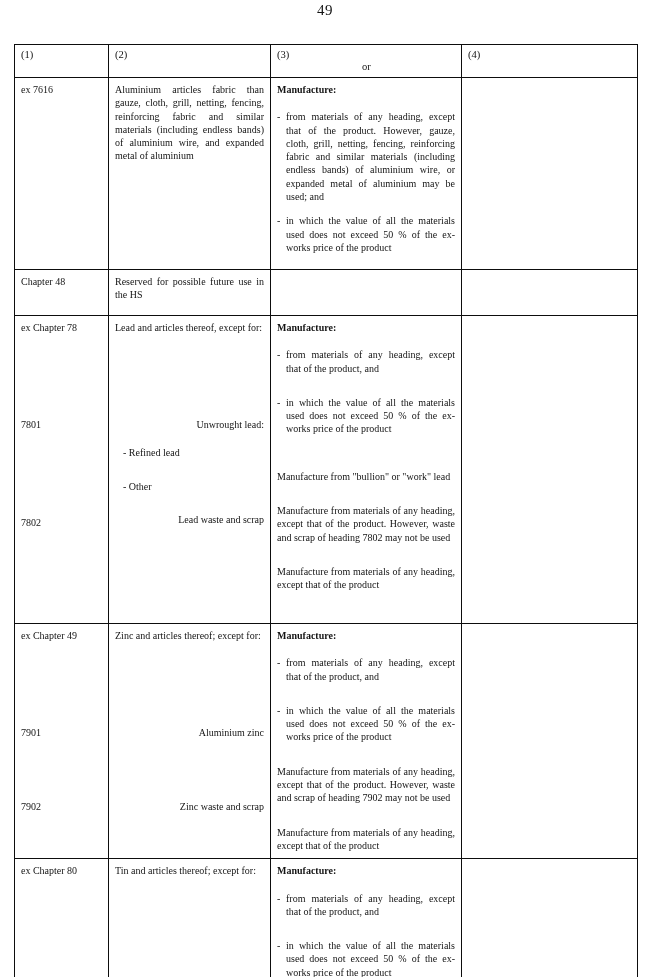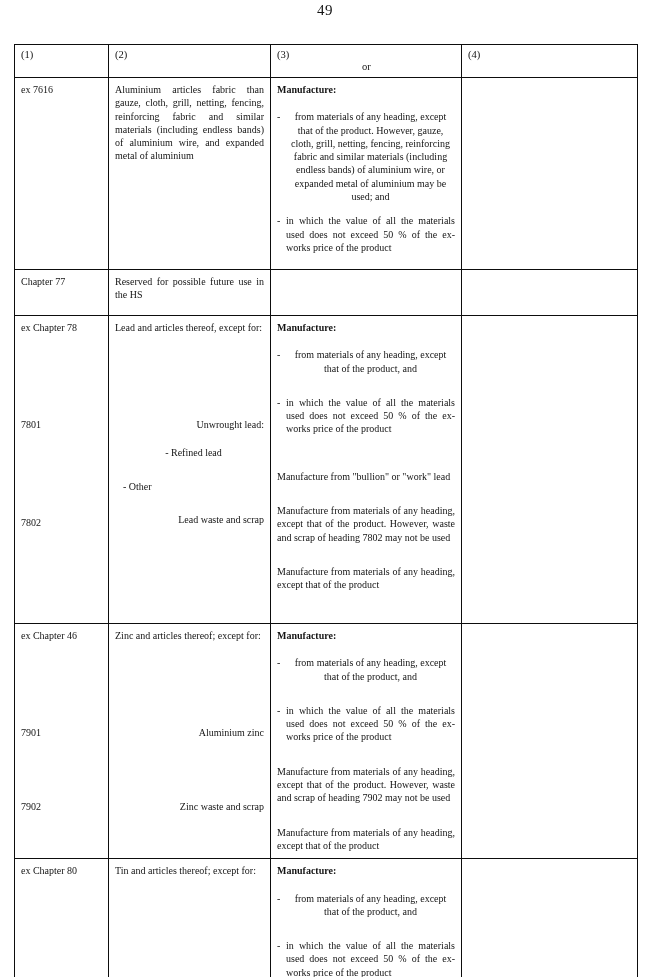--- a/index.html
+++ b/index.html
@@ -95,21 +95,21 @@
     position: absolute;
     left: 0;
     top: 0;
   }
 
   .sub-item {
     margin: 0 0 20px 0;
     padding-left: 8px;
     text-align: left;
   }
-  .gap-14 { margin-top: 14px; text-align: center; }
+  .gap-14 { margin-top: 14px; }
   .gap-21 { margin-top: 21px; }
   .gap-34 { margin-top: 34px; }
   .gap-46 { }
   .gap-58 { margin-top: 60px; }
   .gap-96 { margin-top: 84px; }
 
   .code-cell { text-align: left; }
 
   
   .row-7616 td { height: 180px; }
@@ -168,21 +168,21 @@
             <span>in which the value of all the materials used does not exceed 50 % of the ex-works price of the product</span>
           </div>
         </td>
         <td>
           <div class="cell-text"></div>
         </td>
       </tr>
 
       <tr class="row-ch77">
         <td class="code-cell">
-          <div>Chapter 77</div>
+          <div>Chapter 48</div>
         </td>
         <td>
           <div class="cell-text">Reserved for possible future use in the HS</div>
         </td>
         <td>
           <div class="cell-text plain"></div>
         </td>
         <td>
           <div class="cell-text"></div>
         </td>
@@ -215,21 +215,21 @@
           <div class="cell-text gap-21">Manufacture from materials of any heading, except that of the product. However, waste and scrap of heading 7802 may not be used</div>
           <div class="cell-text gap-21">Manufacture from materials of any heading, except that of the product</div>
         </td>
         <td>
           <div class="cell-text"></div>
         </td>
       </tr>
 
       <tr class="row-79">
         <td class="code-cell">
-          <div>ex Chapter 46</div>
+          <div>ex Chapter 49</div>
           <div class="gap-96">7901</div>
           <div class="gap-58">7902</div>
         </td>
         <td>
           <div class="cell-text">Zinc and articles thereof; except for:</div>
           <div class="cell-text plain gap-96">Aluminium zinc</div>
           <div class="cell-text plain gap-58">Zinc waste and scrap</div>
         </td>
         <td>
           <div class="para plain">Manufacture:</div>

